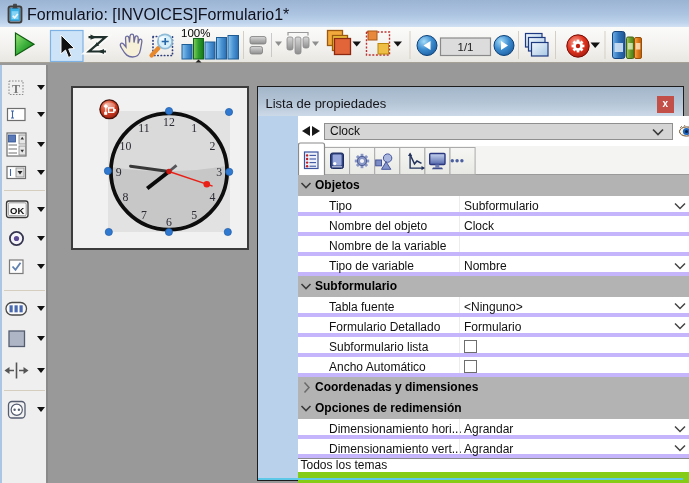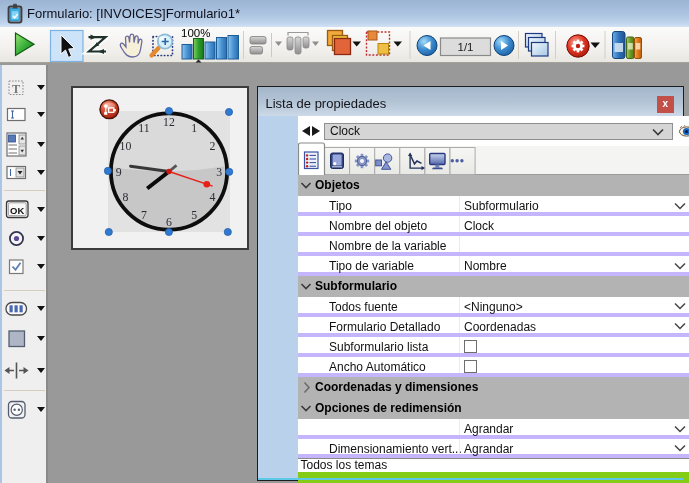--- a/index.html
+++ b/index.html
@@ -1,20 +1,20 @@
 <!DOCTYPE html>
 <html><head>
 <meta charset="utf-8">
 <style>
 * { margin:0; padding:0; box-sizing:border-box; }
 html,body { width:689px; height:483px; overflow:hidden; }
 body { font-family:"Liberation Sans", sans-serif; background:#999999; position:relative; }
 #titlebar { position:absolute; left:0; top:0; width:689px; height:27px;
   background:linear-gradient(#9bb4d3, #adc5e1 55%, #bfd4ec 85%, #d3e2f4); }
-#titletext { position:absolute; left:27px; top:6px; font-size:13px; color:#10101c; }
+#titletext { position:absolute; left:27px; top:6px; font-size:16px; color:#10101c; }
 #titleicon { position:absolute; left:6.5px; top:3px; }
 #toolbar { position:absolute; left:0; top:27px; width:689px; height:36px;
   background:linear-gradient(#fbfbfa, #f2f1ee 60%, #e9e7e1); border-bottom:1.5px solid #a5a196; }
 #leftedge { position:absolute; left:0; top:64.5px; width:2px; height:418.5px; background:#aac6e4; }
 #leftbar { position:absolute; left:1.5px; top:64.5px; width:46.5px; height:418.5px; background:#efefef; border-right:2px solid #8a8a8a; }
 #canvasarea { position:absolute; left:50px; top:64.5px; right:0; bottom:0; background:#999999; }
 #page { position:absolute; left:71px; top:86px; width:178px; height:164px; background:#f1f1f1; border:2px solid #3c3c3c; }
 
 #props { position:absolute; left:256.5px; top:86px; width:427.5px; height:394.5px;
   background:#b9d1ea; border:1.5px solid #1d1d1d; }
@@ -434,46 +434,47 @@
         </div>
       <div class="prow">
           <span class="lbl">Tipo de variable</span>
           <span class="div"></span>
           <span class="val">Nombre</span>
         </div>
       <div class="sect">
           <span class="txt">Subformulario</span>
         </div>
       <div class="prow">
-          <span class="lbl">Todos fuente</span>
+          <span class="lbl">Tabla fuente</span>
           <span class="div"></span>
           <span class="val">&lt;Ninguno&gt;</span>
         </div>
       <div class="prow">
           <span class="lbl">Formulario Detallado</span>
           <span class="div"></span>
-          <span class="val">Coordenadas</span>
+          <span class="val">Formulario</span>
         </div>
       <div class="prow">
           <span class="lbl">Subformulario lista</span>
           <span class="div"></span>
           <span class="chk"></span>
         </div>
       <div class="prow">
           <span class="lbl">Ancho Automático</span>
           <span class="div"></span>
           <span class="chk"></span>
         </div>
       <div class="sect">
           <span class="txt">Coordenadas y dimensiones</span>
         </div>
       <div class="sect">
           <span class="txt">Opciones de redimensión</span>
         </div>
       <div class="prow">
+          <span class="lbl">Dimensionamiento hori...</span>
           <span class="div"></span>
           <span class="val">Agrandar</span>
         </div>
       <div class="prow" style="height:19px;">
           <span class="lbl">Dimensionamiento vert...</span>
           <span class="div"></span>
           <span class="val">Agrandar</span>
         </div>
     </div>
     <div id="scroll"></div>

